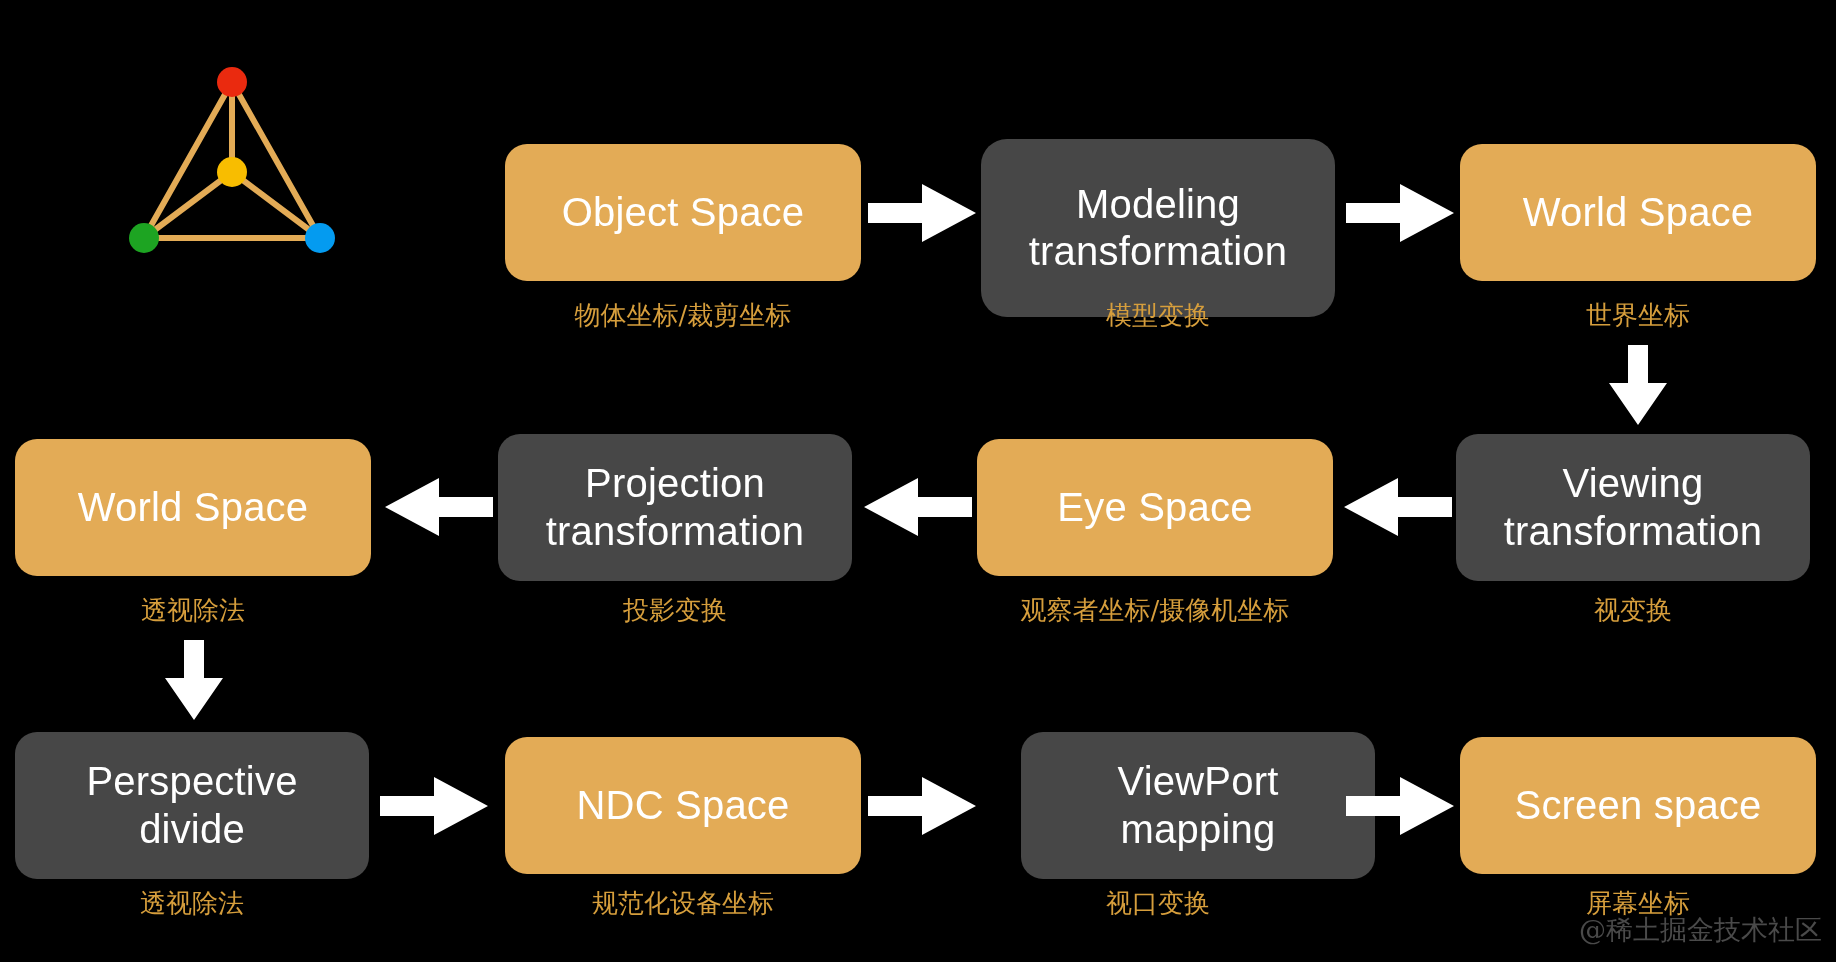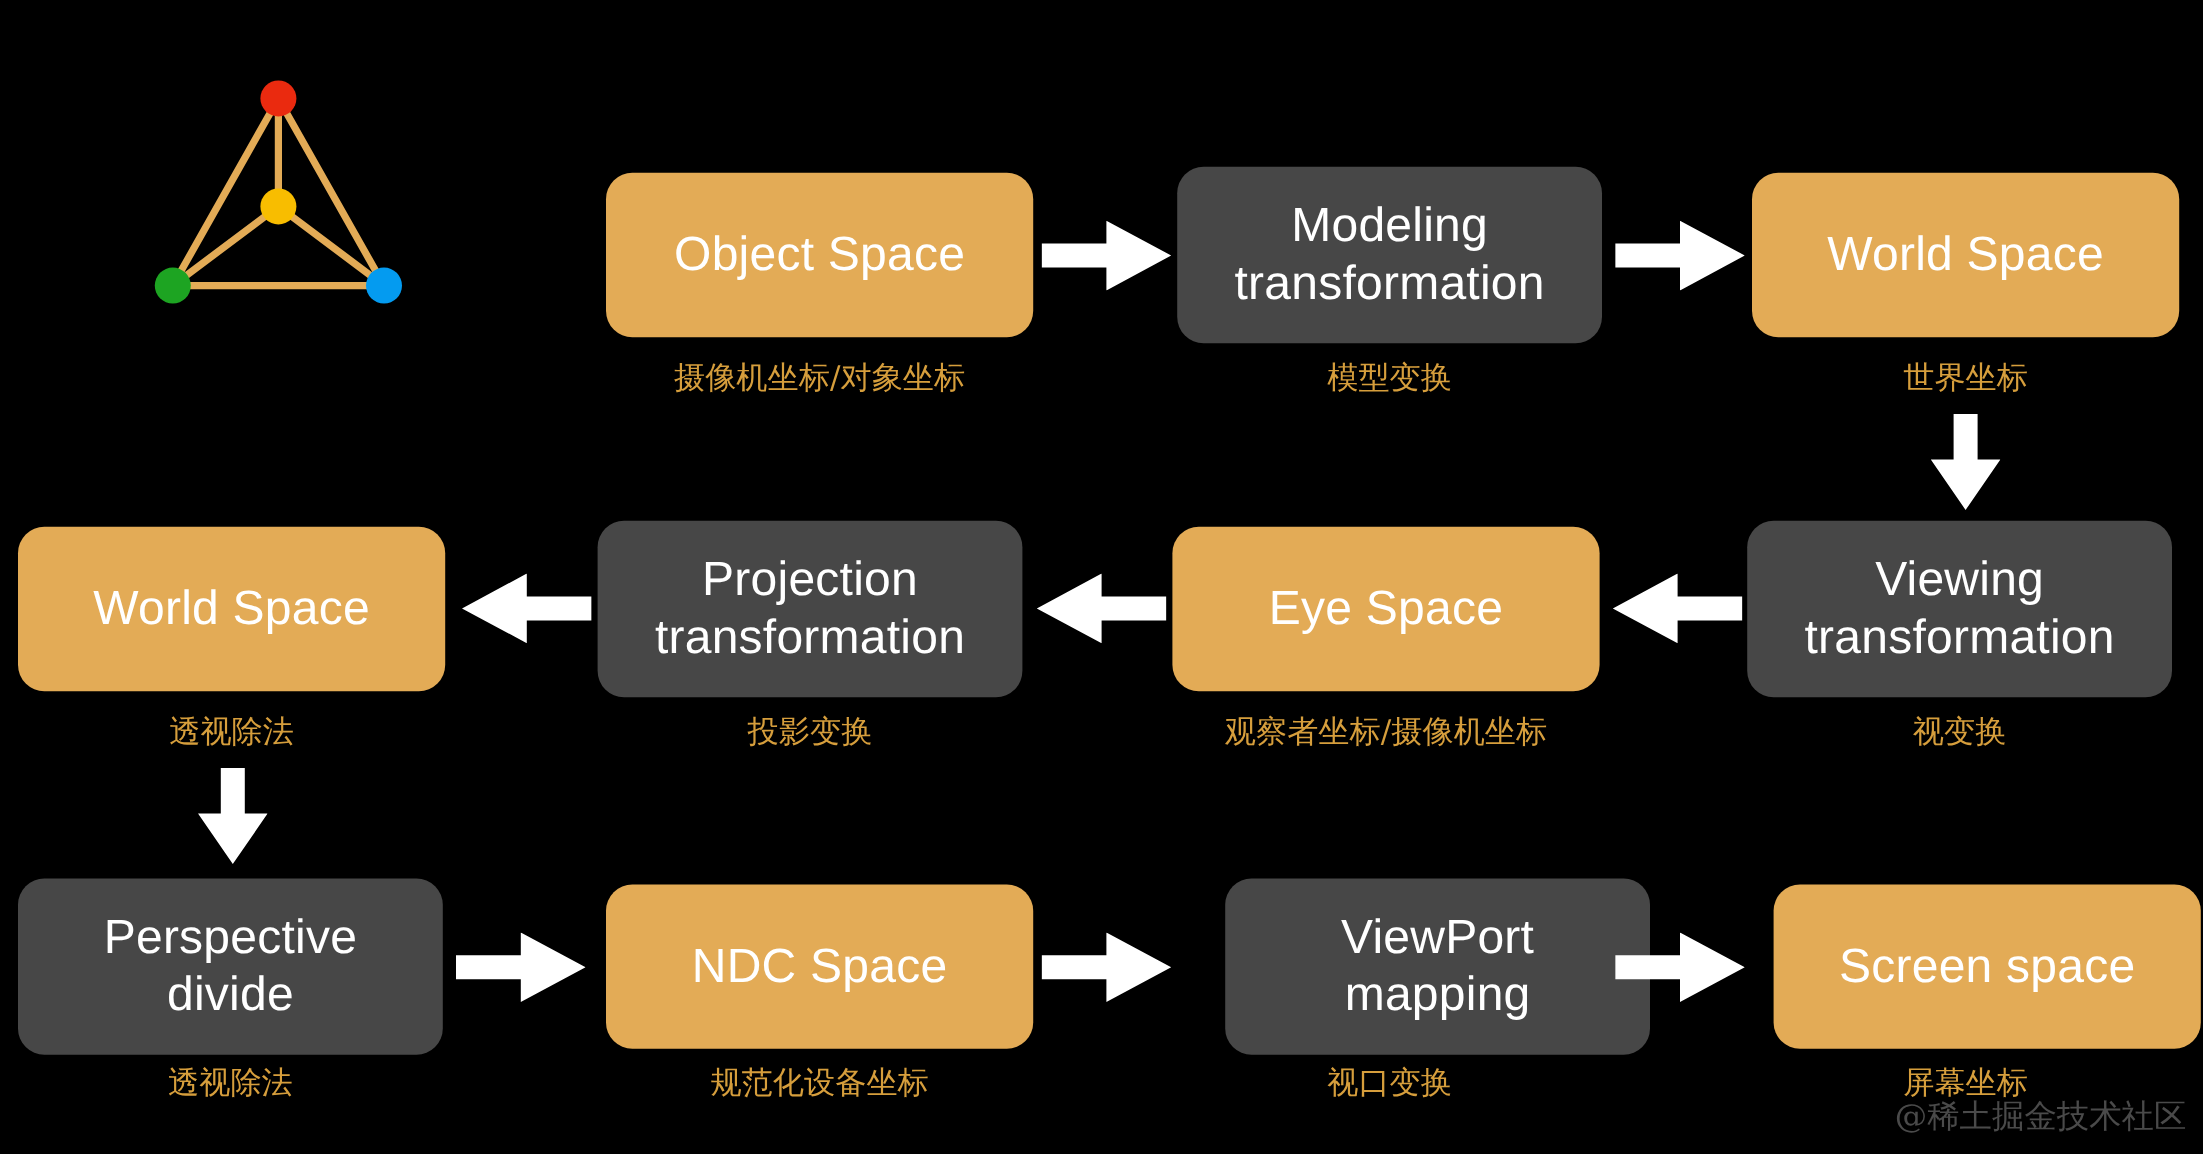--- a/index.html
+++ b/index.html
@@ -74,23 +74,23 @@
       <circle cx="112" cy="32" r="15" fill="#ea2a0f"></circle>
       <circle cx="112" cy="122" r="15" fill="#f8bd00"></circle>
       <circle cx="24" cy="188" r="15" fill="#1da422"></circle>
       <circle cx="200" cy="188" r="15" fill="#049bf0"></circle>
     </svg>
   </div>
 
   <div class="node orange" style="left:505px;top:144px;width:356px;height:137px;">
     <span class="lbl">Object Space</span>
   </div>
-  <div class="cap" style="left:505px;top:300px;width:356px;">摄像机坐标/对象坐标</div>
-
-  <div class="node dark" style="left:981px;top:139px;width:354px;height:147px;">
+  <div class="cap" style="left:505px;top:300px;width:356px;">物体坐标/裁剪坐标</div>
+
+  <div class="node dark" style="left:981px;top:139px;width:354px;height:178px;border-radius:26px;">
     <span class="lbl">Modeling
 transformation</span>
   </div>
   <div class="cap" style="left:981px;top:300px;width:354px;">模型变换</div>
 
   <div class="node orange" style="left:1460px;top:144px;width:356px;height:137px;">
     <span class="lbl">World Space</span>
   </div>
   <div class="cap" style="left:1460px;top:300px;width:356px;">世界坐标</div>
 
@@ -126,21 +126,21 @@
     <span class="lbl">NDC Space</span>
   </div>
   <div class="cap" style="left:505px;top:888px;width:356px;">规范化设备坐标</div>
 
   <div class="node dark" style="left:981px;top:732px;width:354px;height:147px;margin-left:40px;">
     <span class="lbl">ViewPort
 mapping</span>
   </div>
   <div class="cap" style="left:981px;top:888px;width:354px;text-align:center;">视口变换</div>
 
-  <div class="node orange" style="left:1460px;top:737px;width:356px;height:137px;margin-left:18px;">
+  <div class="node orange" style="left:1460px;top:737px;width:356px;height:137px;">
     <span class="lbl">Screen space</span>
   </div>
   <div class="cap" style="left:1460px;top:888px;width:356px;">屏幕坐标</div>
 
   <div class="arrow" style="left:868px;top:184px;width:108px;height:58px;">
     <svg width="108" height="58" viewBox="0 0 108 58">
         <polygon fill="#ffffff" points="0,19 54,19 54,0 108,29 54,58 54,39 0,39"></polygon>
       </svg>
   </div>
 

